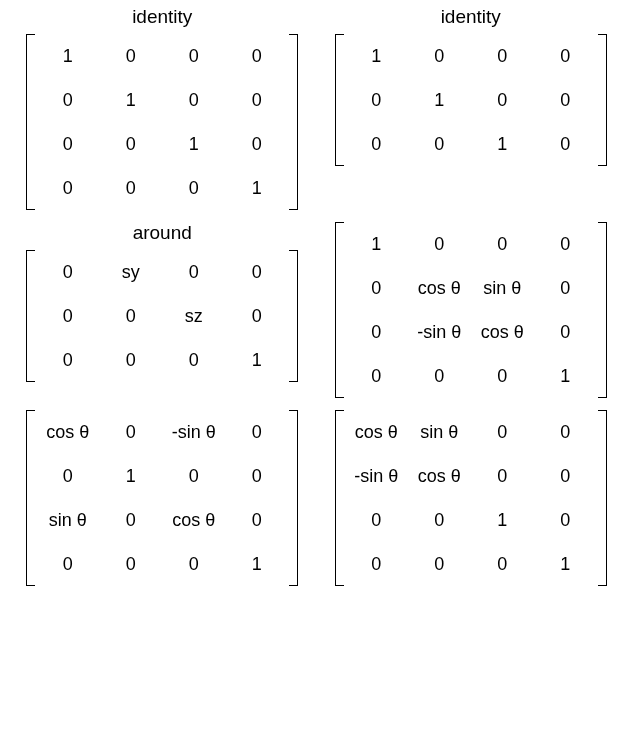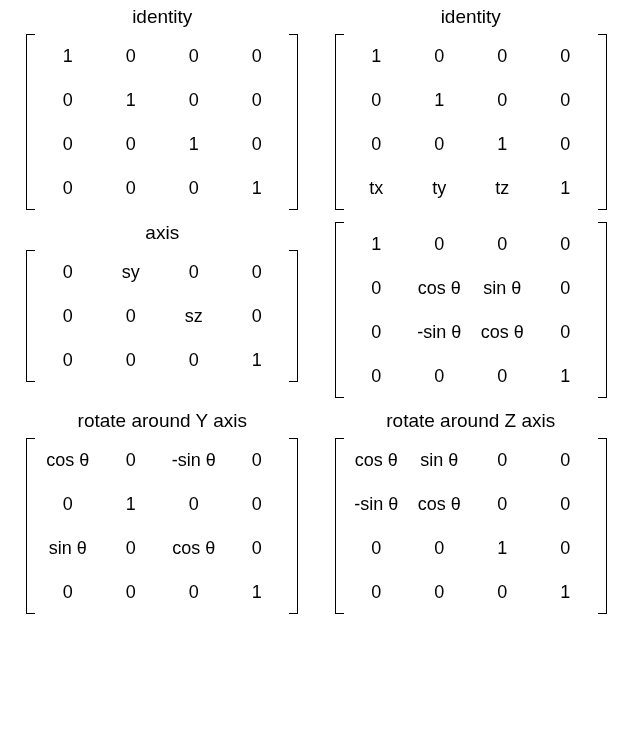--- a/index.html
+++ b/index.html
@@ -126,33 +126,27 @@
               <td>1</td>
               <td>0</td>
               <td>0</td>
             </tr>
         <tr>
               <td>0</td>
               <td>0</td>
               <td>1</td>
               <td>0</td>
             </tr>
-        <tr>
-              <td>tx</td>
-              <td>ty</td>
-              <td>tz</td>
-              <td>1</td>
-            </tr>
-      </tbody>
-        </table>
-    </div>
-  </div>
-
-  <div class="block">
-    <div class="title">axis</div>
+      </tbody>
+        </table>
+    </div>
+  </div>
+
+  <div class="block">
+    <div class="title">around</div>
     <div class="matrix">
       <div class="bracket left"></div>
       <div class="bracket right"></div>
       <table class="mx">
         <tbody>
         <tr>
               <td>0</td>
               <td>sy</td>
               <td>0</td>
               <td>0</td>
@@ -203,21 +197,20 @@
               <td>0</td>
               <td>0</td>
               <td>1</td>
             </tr>
       </tbody>
         </table>
     </div>
   </div>
 
   <div class="block">
-    <div class="title">rotate around Y axis</div>
     <div class="matrix">
       <div class="bracket left"></div>
       <div class="bracket right"></div>
       <table class="mx">
         <tbody>
             <tr>
               <td>cos θ</td>
               <td>0</td>
               <td>-sin θ</td>
               <td>0</td>
@@ -239,21 +232,20 @@
               <td>0</td>
               <td>0</td>
               <td>1</td>
             </tr>
       </tbody>
         </table>
     </div>
   </div>
 
   <div class="block">
-    <div class="title">rotate around Z axis</div>
     <div class="matrix">
       <div class="bracket left"></div>
       <div class="bracket right"></div>
       <table class="mx">
         <tbody>
             <tr>
               <td>cos θ</td>
               <td>sin θ</td>
               <td>0</td>
               <td>0</td>

